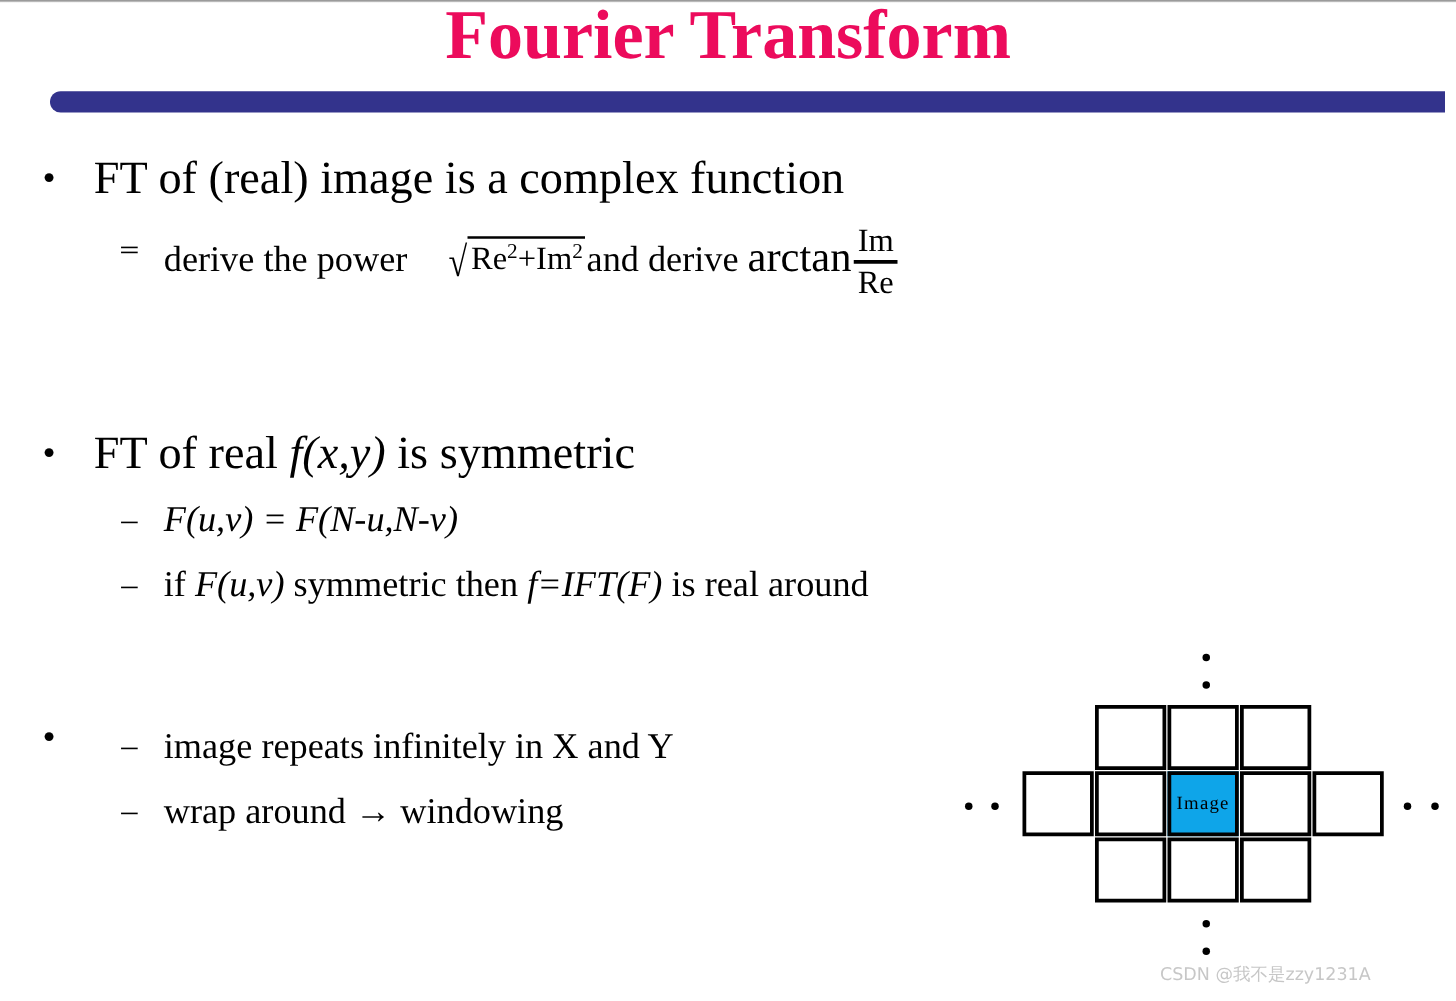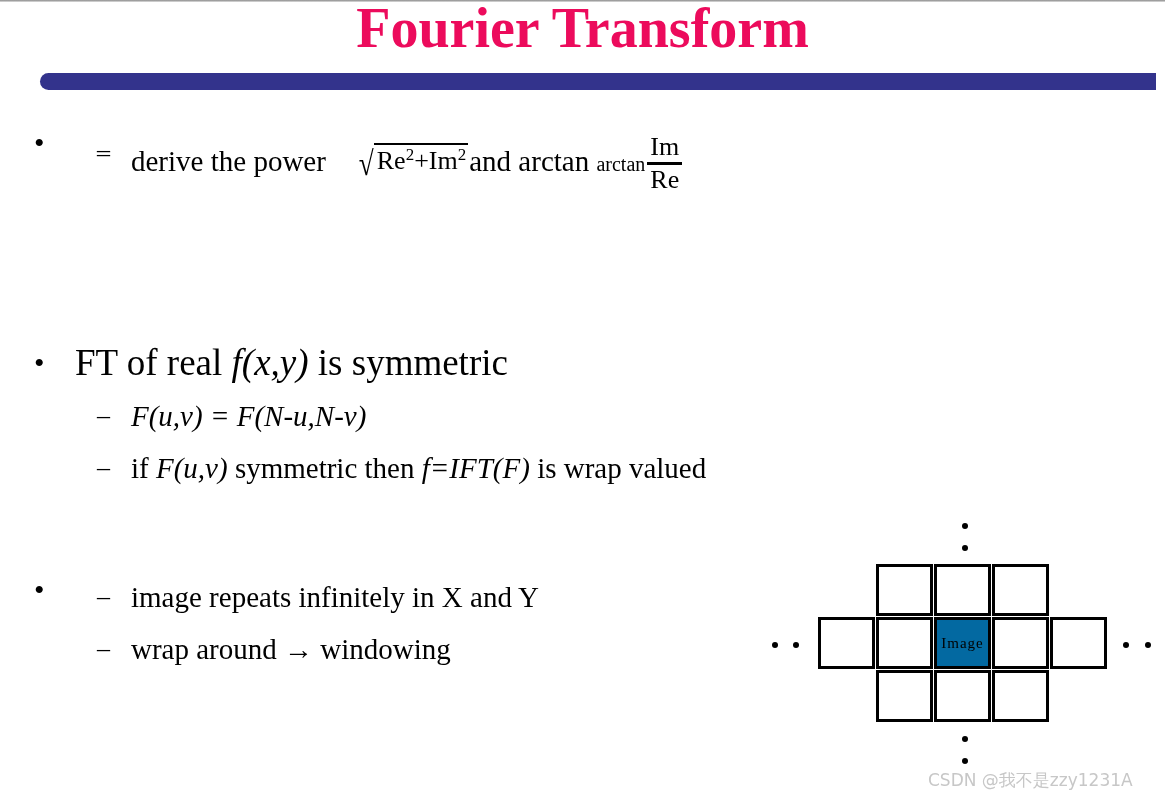--- a/index.html
+++ b/index.html
@@ -152,41 +152,41 @@
   .frac .num {
     display: block;
     padding: 0 3px 1px 3px;
   }
   .frac .den {
     display: block;
     border-top: 3px solid #000;
     padding: 1px 3px 0 3px;
   }
   .smallop {
-    font-size: 20px;
+    font-size: 34px;
   }
 
   
   #diagram {
     position: absolute;
     left: 760px;
     top: 500px;
     width: 405px;
     height: 300px;
   }
   .cell {
     position: absolute;
     width: 57px;
     height: 52px;
     box-sizing: border-box;
     border: 3px solid #000000;
     background: #ffffff;
   }
   .cell.image-cell {
-    background: #0369a1;
+    background: #0ea5e9;
     display: flex;
     align-items: center;
     justify-content: center;
   }
   .cell.image-cell .cell-label {
     font-family: "Liberation Serif", "DejaVu Serif", serif;
     font-size: 15px;
     line-height: 15px;
     color: #000000;
     letter-spacing: 1px;
@@ -198,67 +198,68 @@
     background: #000000;
     border-radius: 50%;
   }
 
   
   .watermark {
     position: absolute;
     left: 928px;
     top: 769px;
     font-family: "DejaVu Sans", "Liberation Sans", sans-serif;
-    font-size: 17px;
+    font-size: 14px;
     line-height: 22px;
     color: #c7c7c7;
     white-space: nowrap;
   }
 </style>
 </head>
 <body>
 
 <div id="slide">
 
   <div class="top-edge"></div>
 
   <div class="title">Fourier Transform</div>
   <div class="title-bar"></div>
 
   <div class="bullet-block" style="top:120px;">
     <div class="bullet-row lvl1">
       <span class="marker">•</span>
+      <span>FT of (real) image is a complex function</span>
     </div>
     <div class="bullet-row lvl2" style="margin-top:10px;">
       <span class="marker">–</span>
     </div>
     <div class="bullet-row lvl2" style="margin-top:14px;">
       <span class="marker">–</span>
       <span class="mathrow">
         <span>derive the power</span>
         <span class="sqrt">
           <span class="radical">√</span><span class="radicand"><span>Re</span><span class="sup">2</span><span>+</span><span>Im</span><span class="sup">2</span></span>
-        </span><span>and arctan</span>
+        </span><span>and derive</span>
         <span class="smallop">arctan</span><span class="frac"><span class="num">Im</span><span class="den">Re</span></span>
       </span>
     </div>
   </div>
 
   <div class="bullet-block" style="top:340px;">
     <div class="bullet-row lvl1">
       <span class="marker">•</span>
       <span>FT of real </span><span class="mathit">f(x,y)</span><span> is symmetric</span>
     </div>
     <div class="bullet-row lvl2" style="margin-top:10px;">
       <span class="marker">–</span>
       <span class="mathit">F(u,v)</span><span class="mathit"> = </span><span class="mathit">F(N-u,N-v)</span>
     </div>
     <div class="bullet-row lvl2" style="margin-top:12px;">
       <span class="marker">–</span>
-      <span>if </span><span class="mathit">F(u,v)</span><span> symmetric then </span><span class="mathit">f=IFT(F)</span><span> is wrap valued</span>
+      <span>if </span><span class="mathit">F(u,v)</span><span> symmetric then </span><span class="mathit">f=IFT(F)</span><span> is real around</span>
     </div>
   </div>
 
   <div class="bullet-block" style="top:567px;">
     <div class="bullet-row lvl1">
       <span class="marker">•</span>
     </div>
     <div class="bullet-row lvl2" style="margin-top:10px;">
       <span class="marker">–</span>
       <span>image repeats infinitely in X and Y</span>

